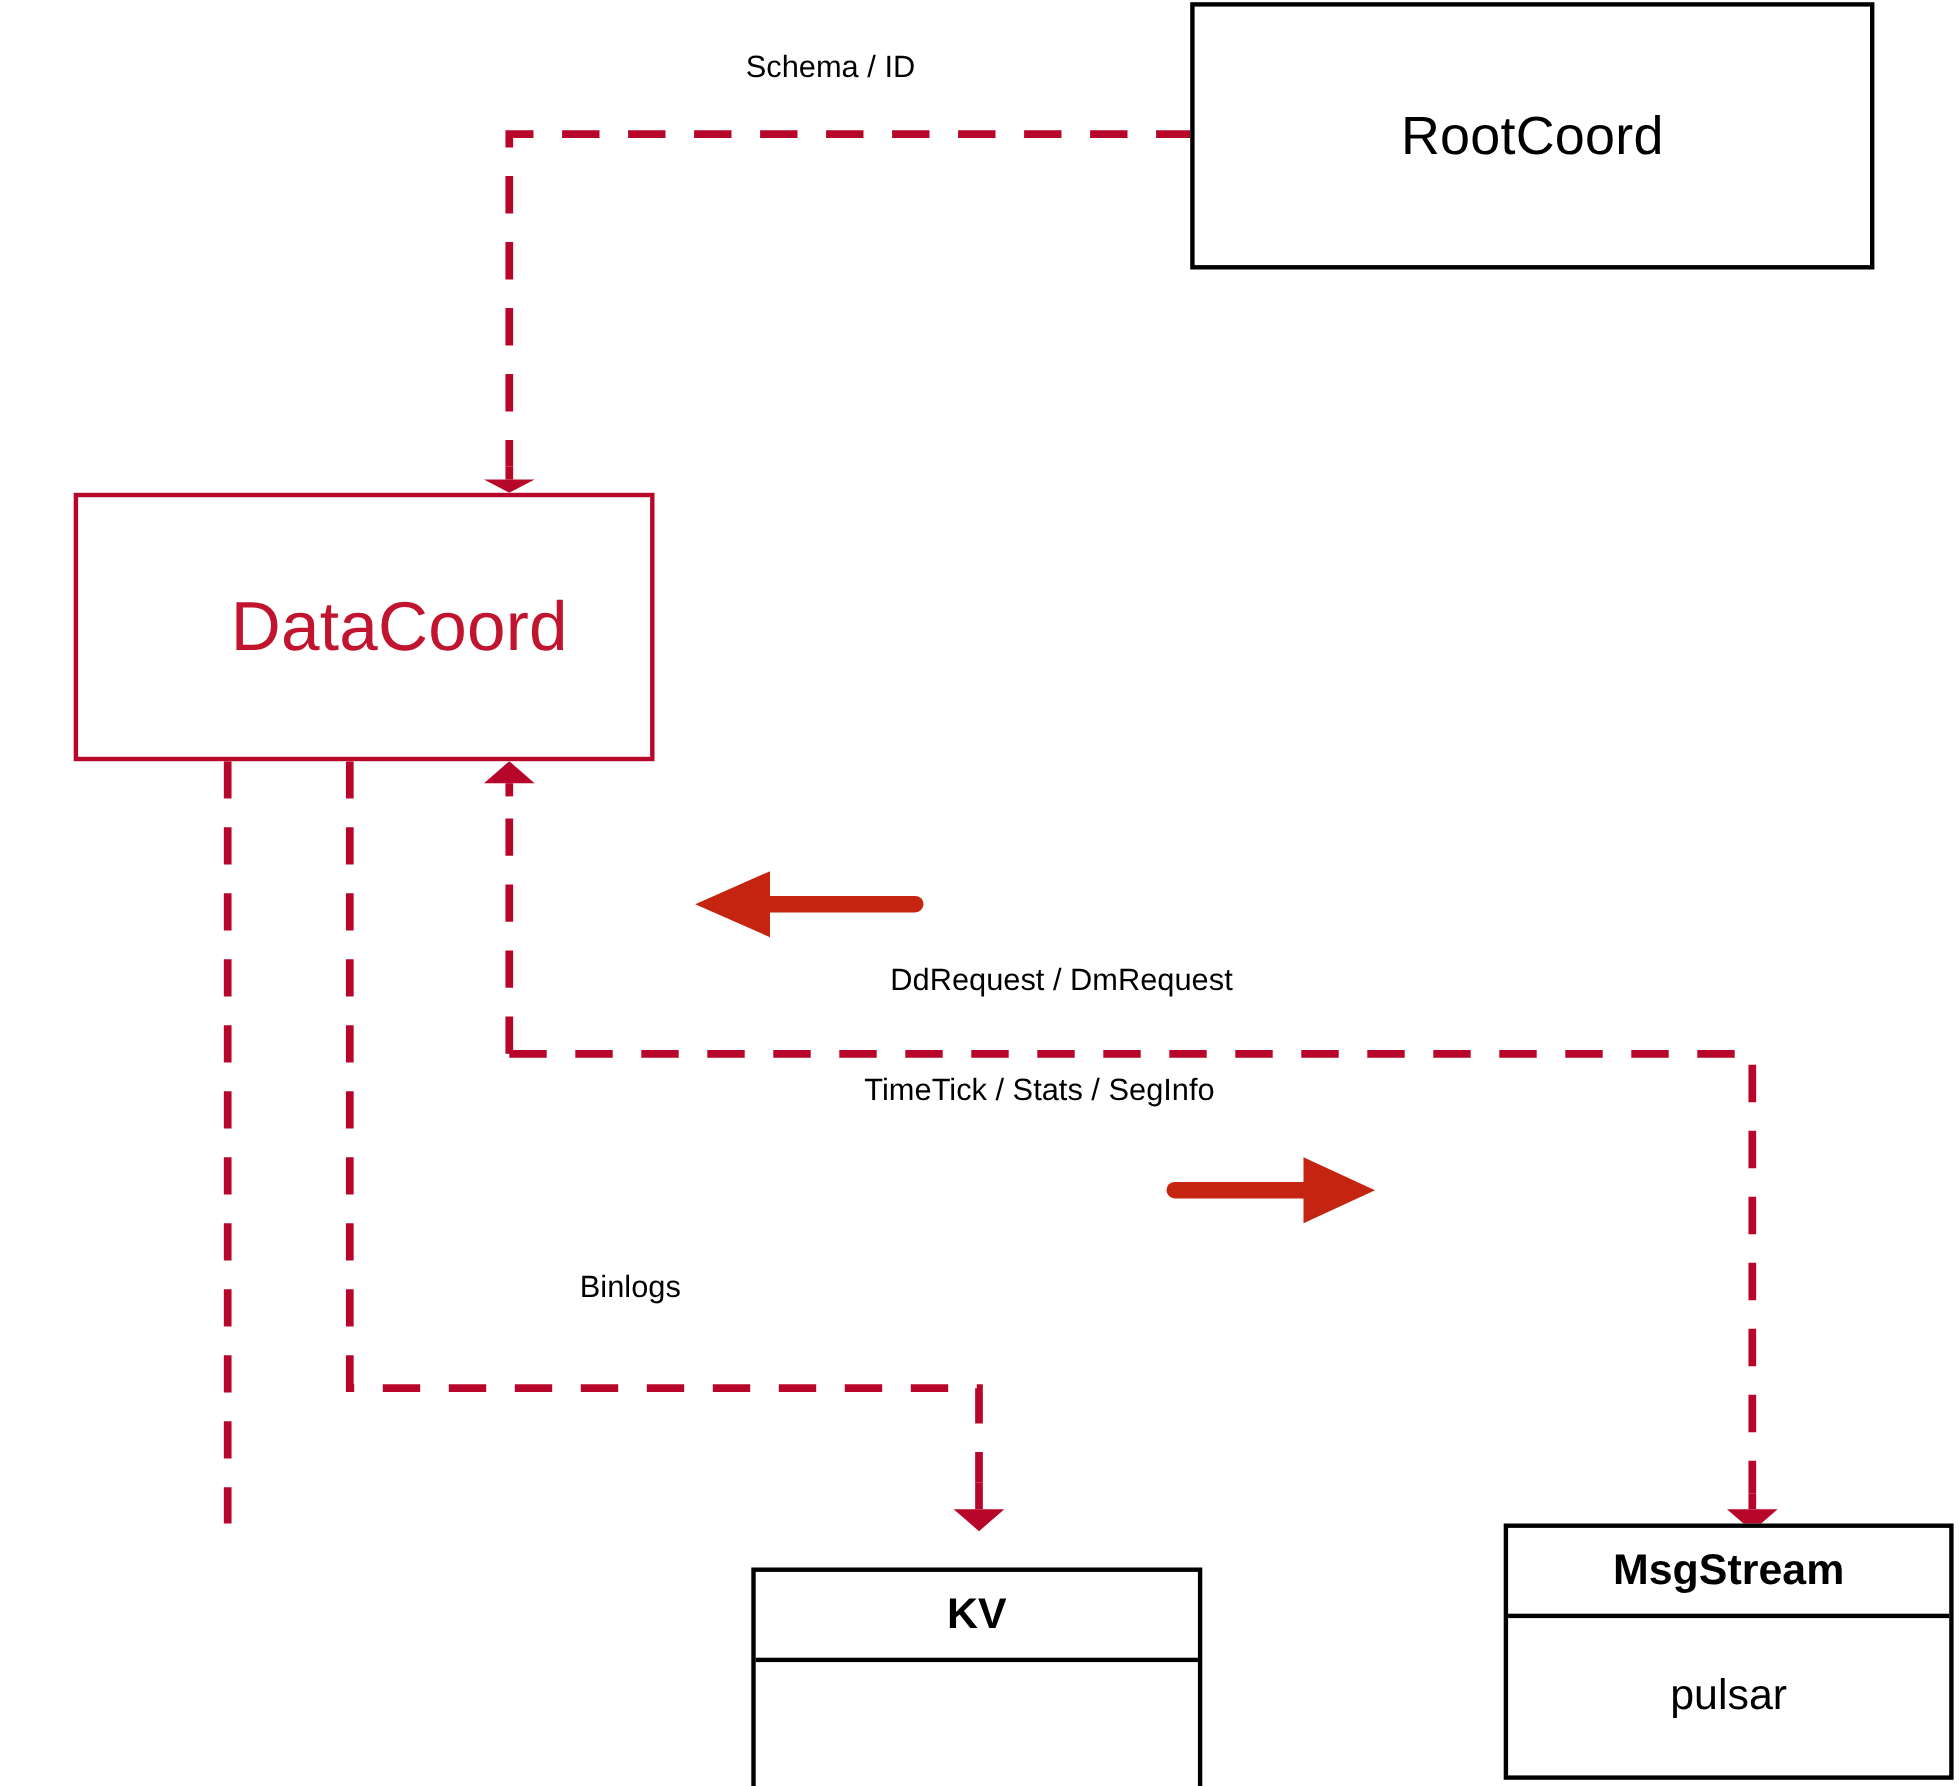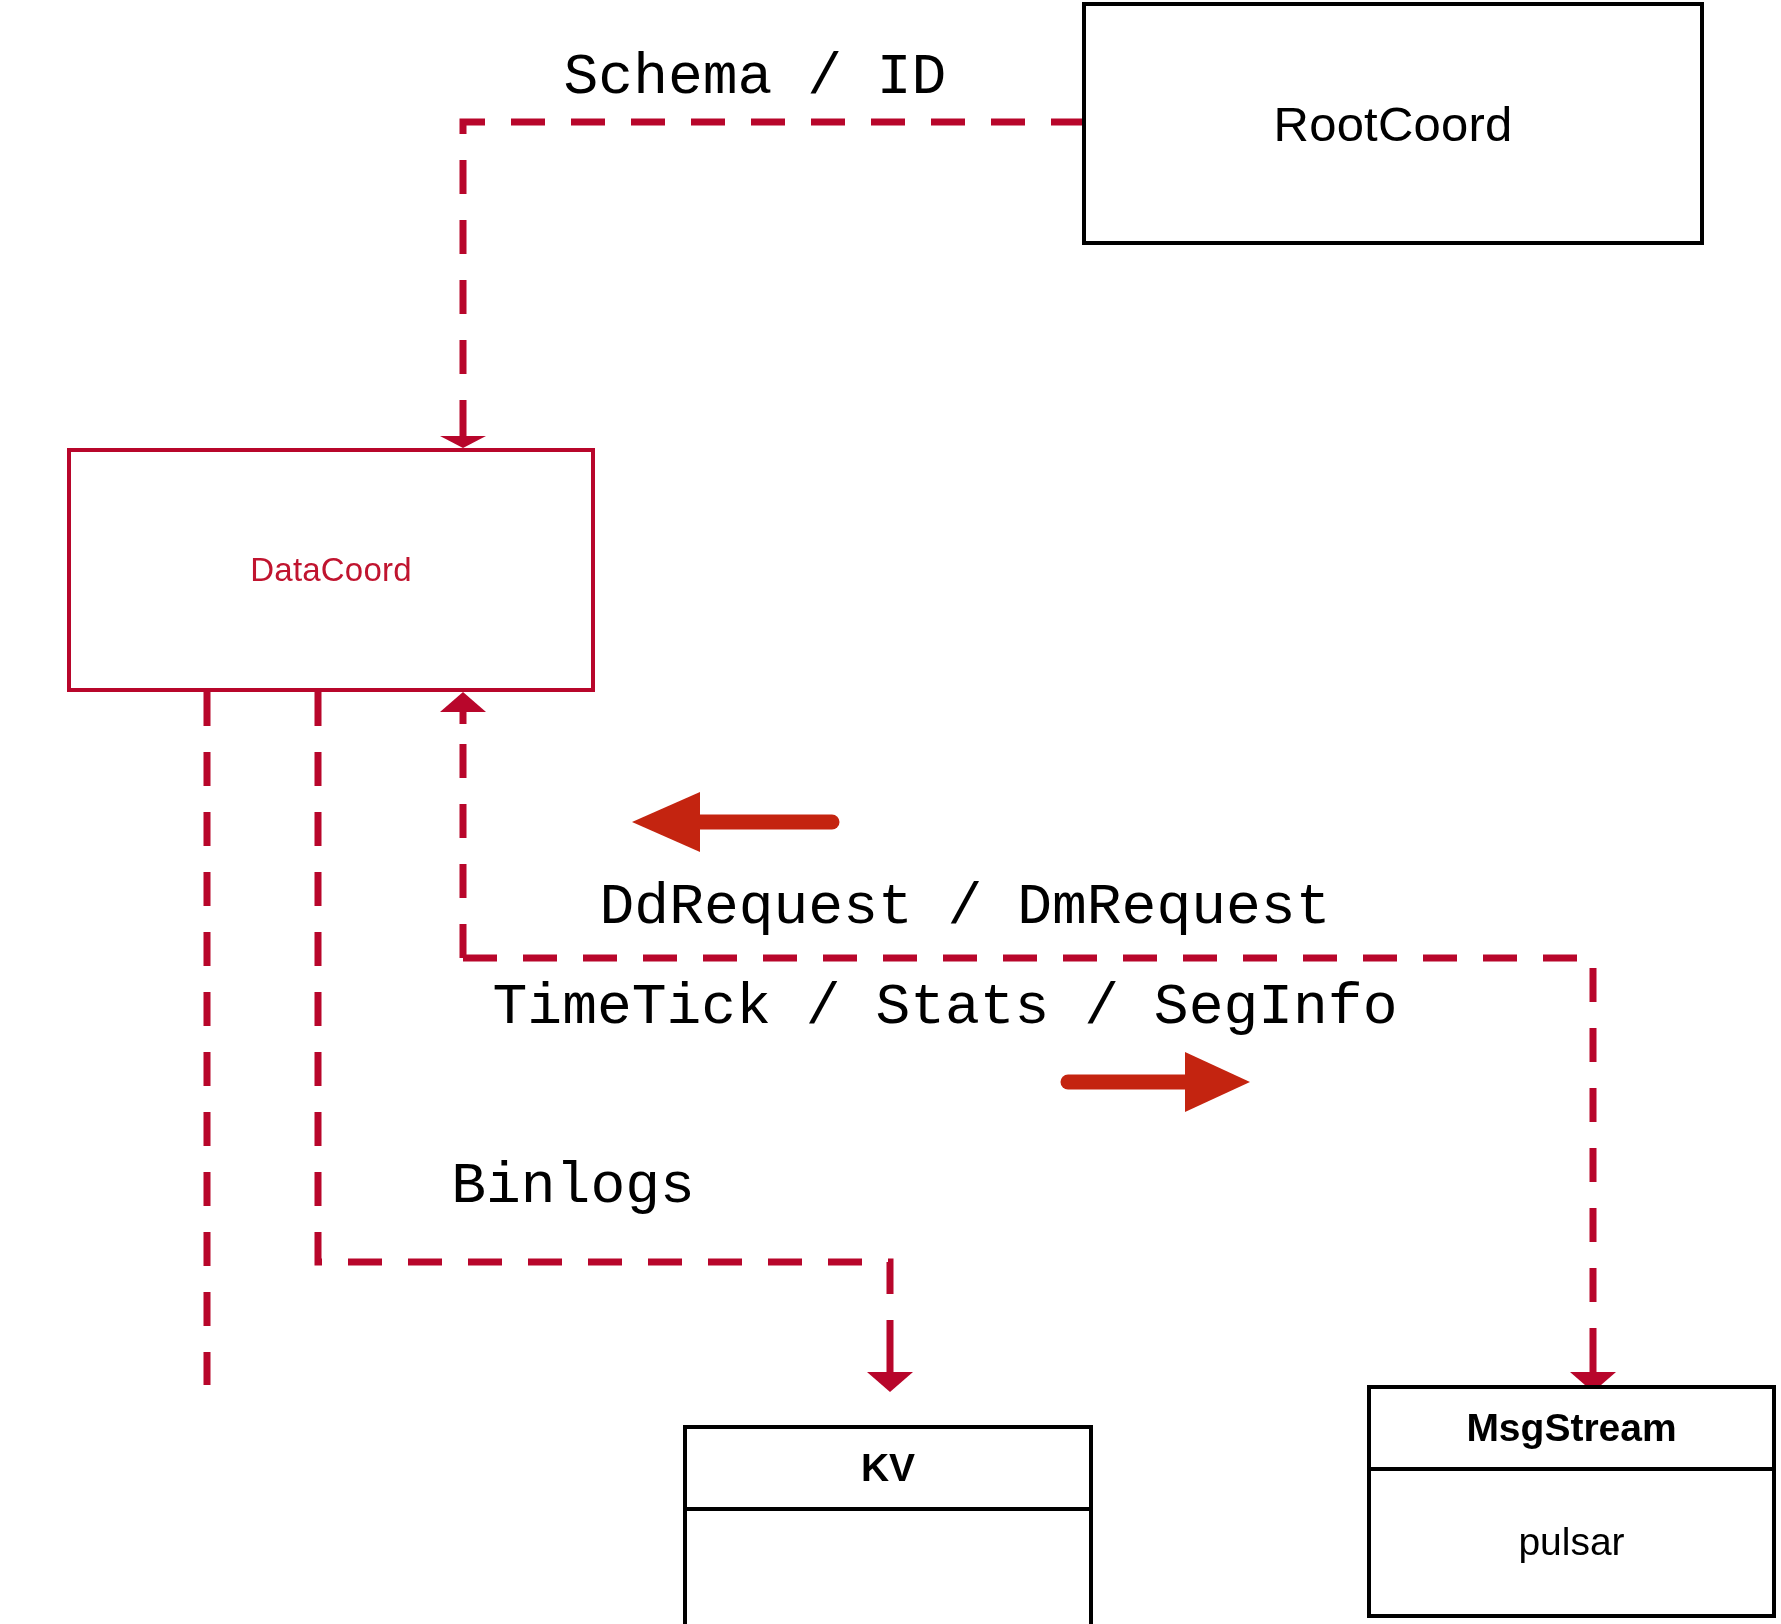--- a/index.html
+++ b/index.html
@@ -9,39 +9,38 @@
 
   .node{position:absolute;box-sizing:border-box;background:#ffffff;}
   .node.black{border:4px solid #000000;}
   .node.red{border:4px solid #b8062b;}
 
   .node-title{
     display:flex;align-items:center;justify-content:center;
     width:100%;height:100%;text-align:center;
     font-size:49px;color:#000000;letter-spacing:0.2px;
   }
-  .node-title.accent{color:#c0142f;font-size:33px;}
+  .node-title.accent{color:#c0142f;font-size:63px;padding-left:32px;}
 
   .split-head{
     box-sizing:border-box;position:absolute;left:0;top:0;width:100%;height:82px;
     border-bottom:4px solid #000000;
     display:flex;align-items:center;justify-content:center;
     font-weight:bold;font-size:39px;color:#000000;
   }
   .split-body{
     box-sizing:border-box;position:absolute;left:0;top:82px;right:0;bottom:0;
     display:flex;flex-direction:column;align-items:center;justify-content:center;
     font-size:39px;color:#000000;line-height:1.45;
   }
   .split-body span{display:block;white-space:nowrap;}
 
   .edge-label{
-    position:absolute;white-space:nowrap;font-size:58px;color:#000000;
+    position:absolute;white-space:nowrap;font-size:28px;color:#000000;
     transform:translateX(-50%);
-    font-family:Liberation Mono, monospace;
   }
 </style>
 </head>
 <body>
 
 <div id="stage">
 
   <svg class="layer" viewBox="0 0 1781 1624" xmlns="http://www.w3.org/2000/svg">
     <defs>
       <marker id="ah-down" markerWidth="16" markerHeight="16" refX="5" refY="11" orient="auto" markerUnits="userSpaceOnUse">

